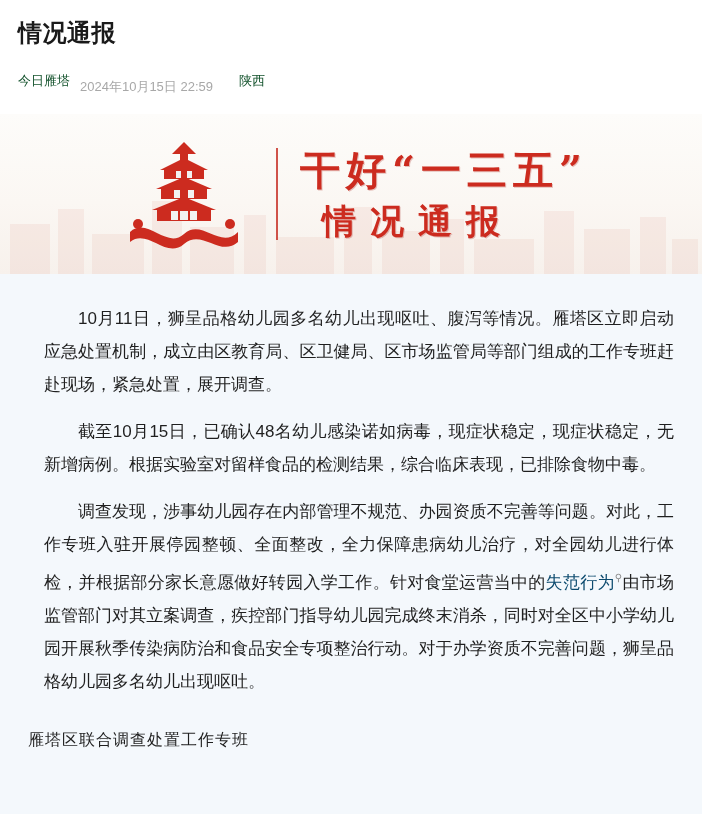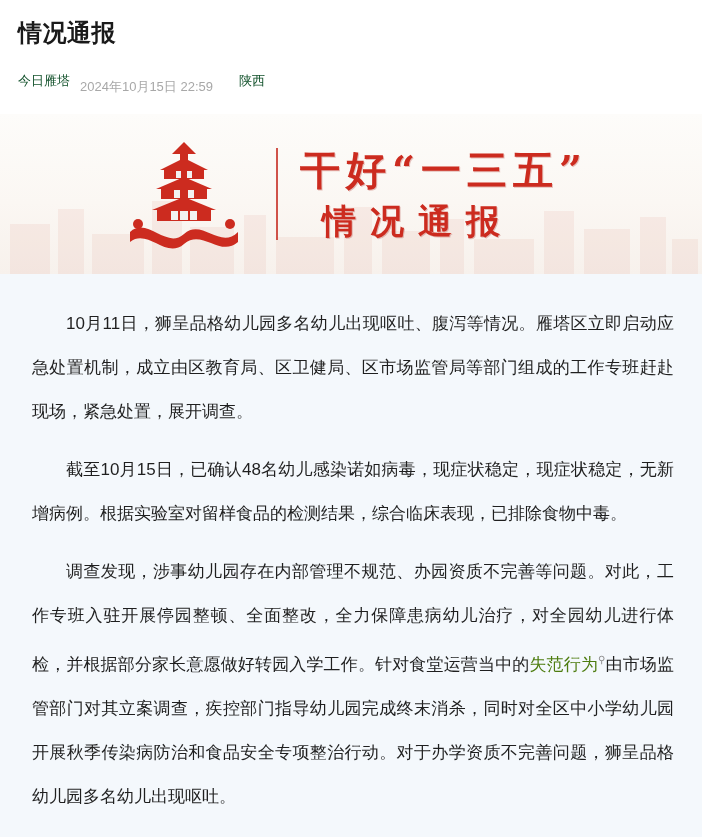--- a/index.html
+++ b/index.html
@@ -118,33 +118,33 @@
 
   .body-card {
     background: #f4f8fc;
     margin: 0;
     padding: 28px 28px 30px 28px;
     min-height: 540px;
     box-sizing: border-box;
   }
   .para {
     font-size: 17px;
-    line-height: 44px;
+    line-height: 33px;
     text-align: justify;
     text-justify: inter-ideograph;
     color: #1f1f1f;
-    margin: 0 0 14px 4px;
+    margin: 0 0 14px 16px;
     text-indent: 2em;
     font-family: "Liberation Sans", sans-serif;
   }
   .para:last-of-type {
     margin-bottom: 24px;
   }
   .hl {
-    color: #4d7c0f;
+    color: #0c4a6e;
   }
   .sup-mark {
     font-size: 10px;
     color: #8a8a8a;
     vertical-align: super;
   }
   .sign-block {
     margin-top: 26px;
     font-size: 16px;
     line-height: 32px;

